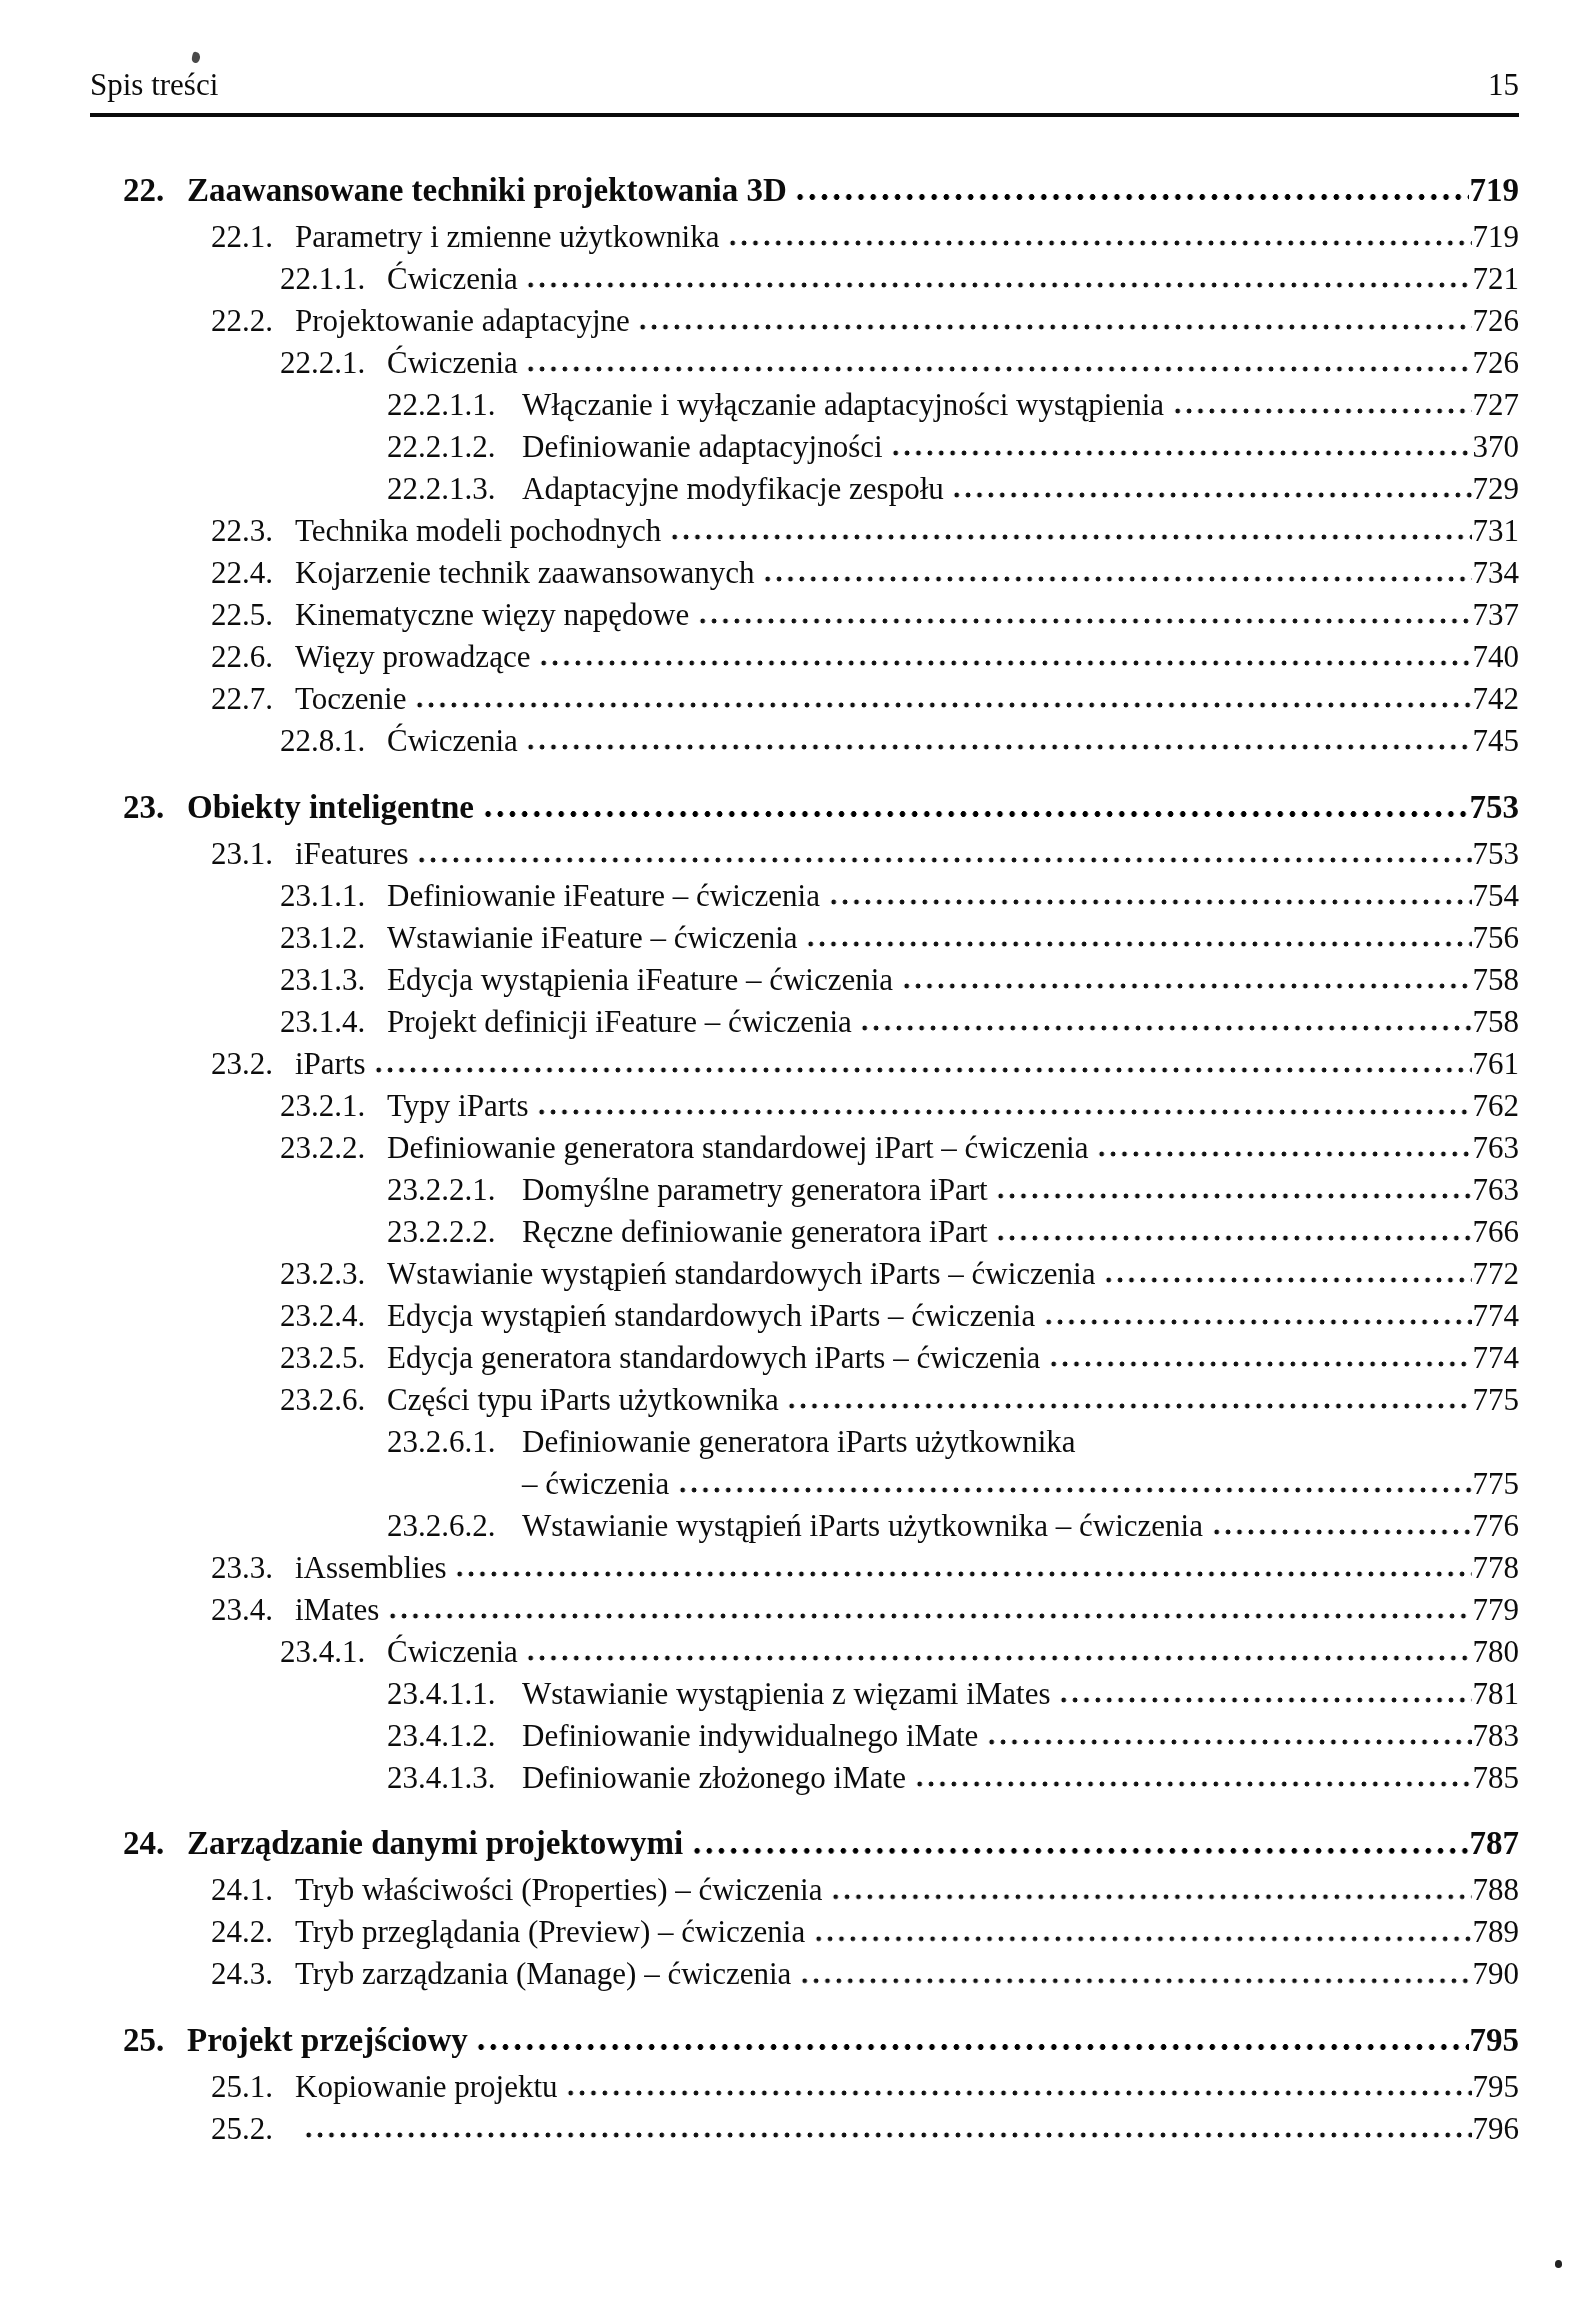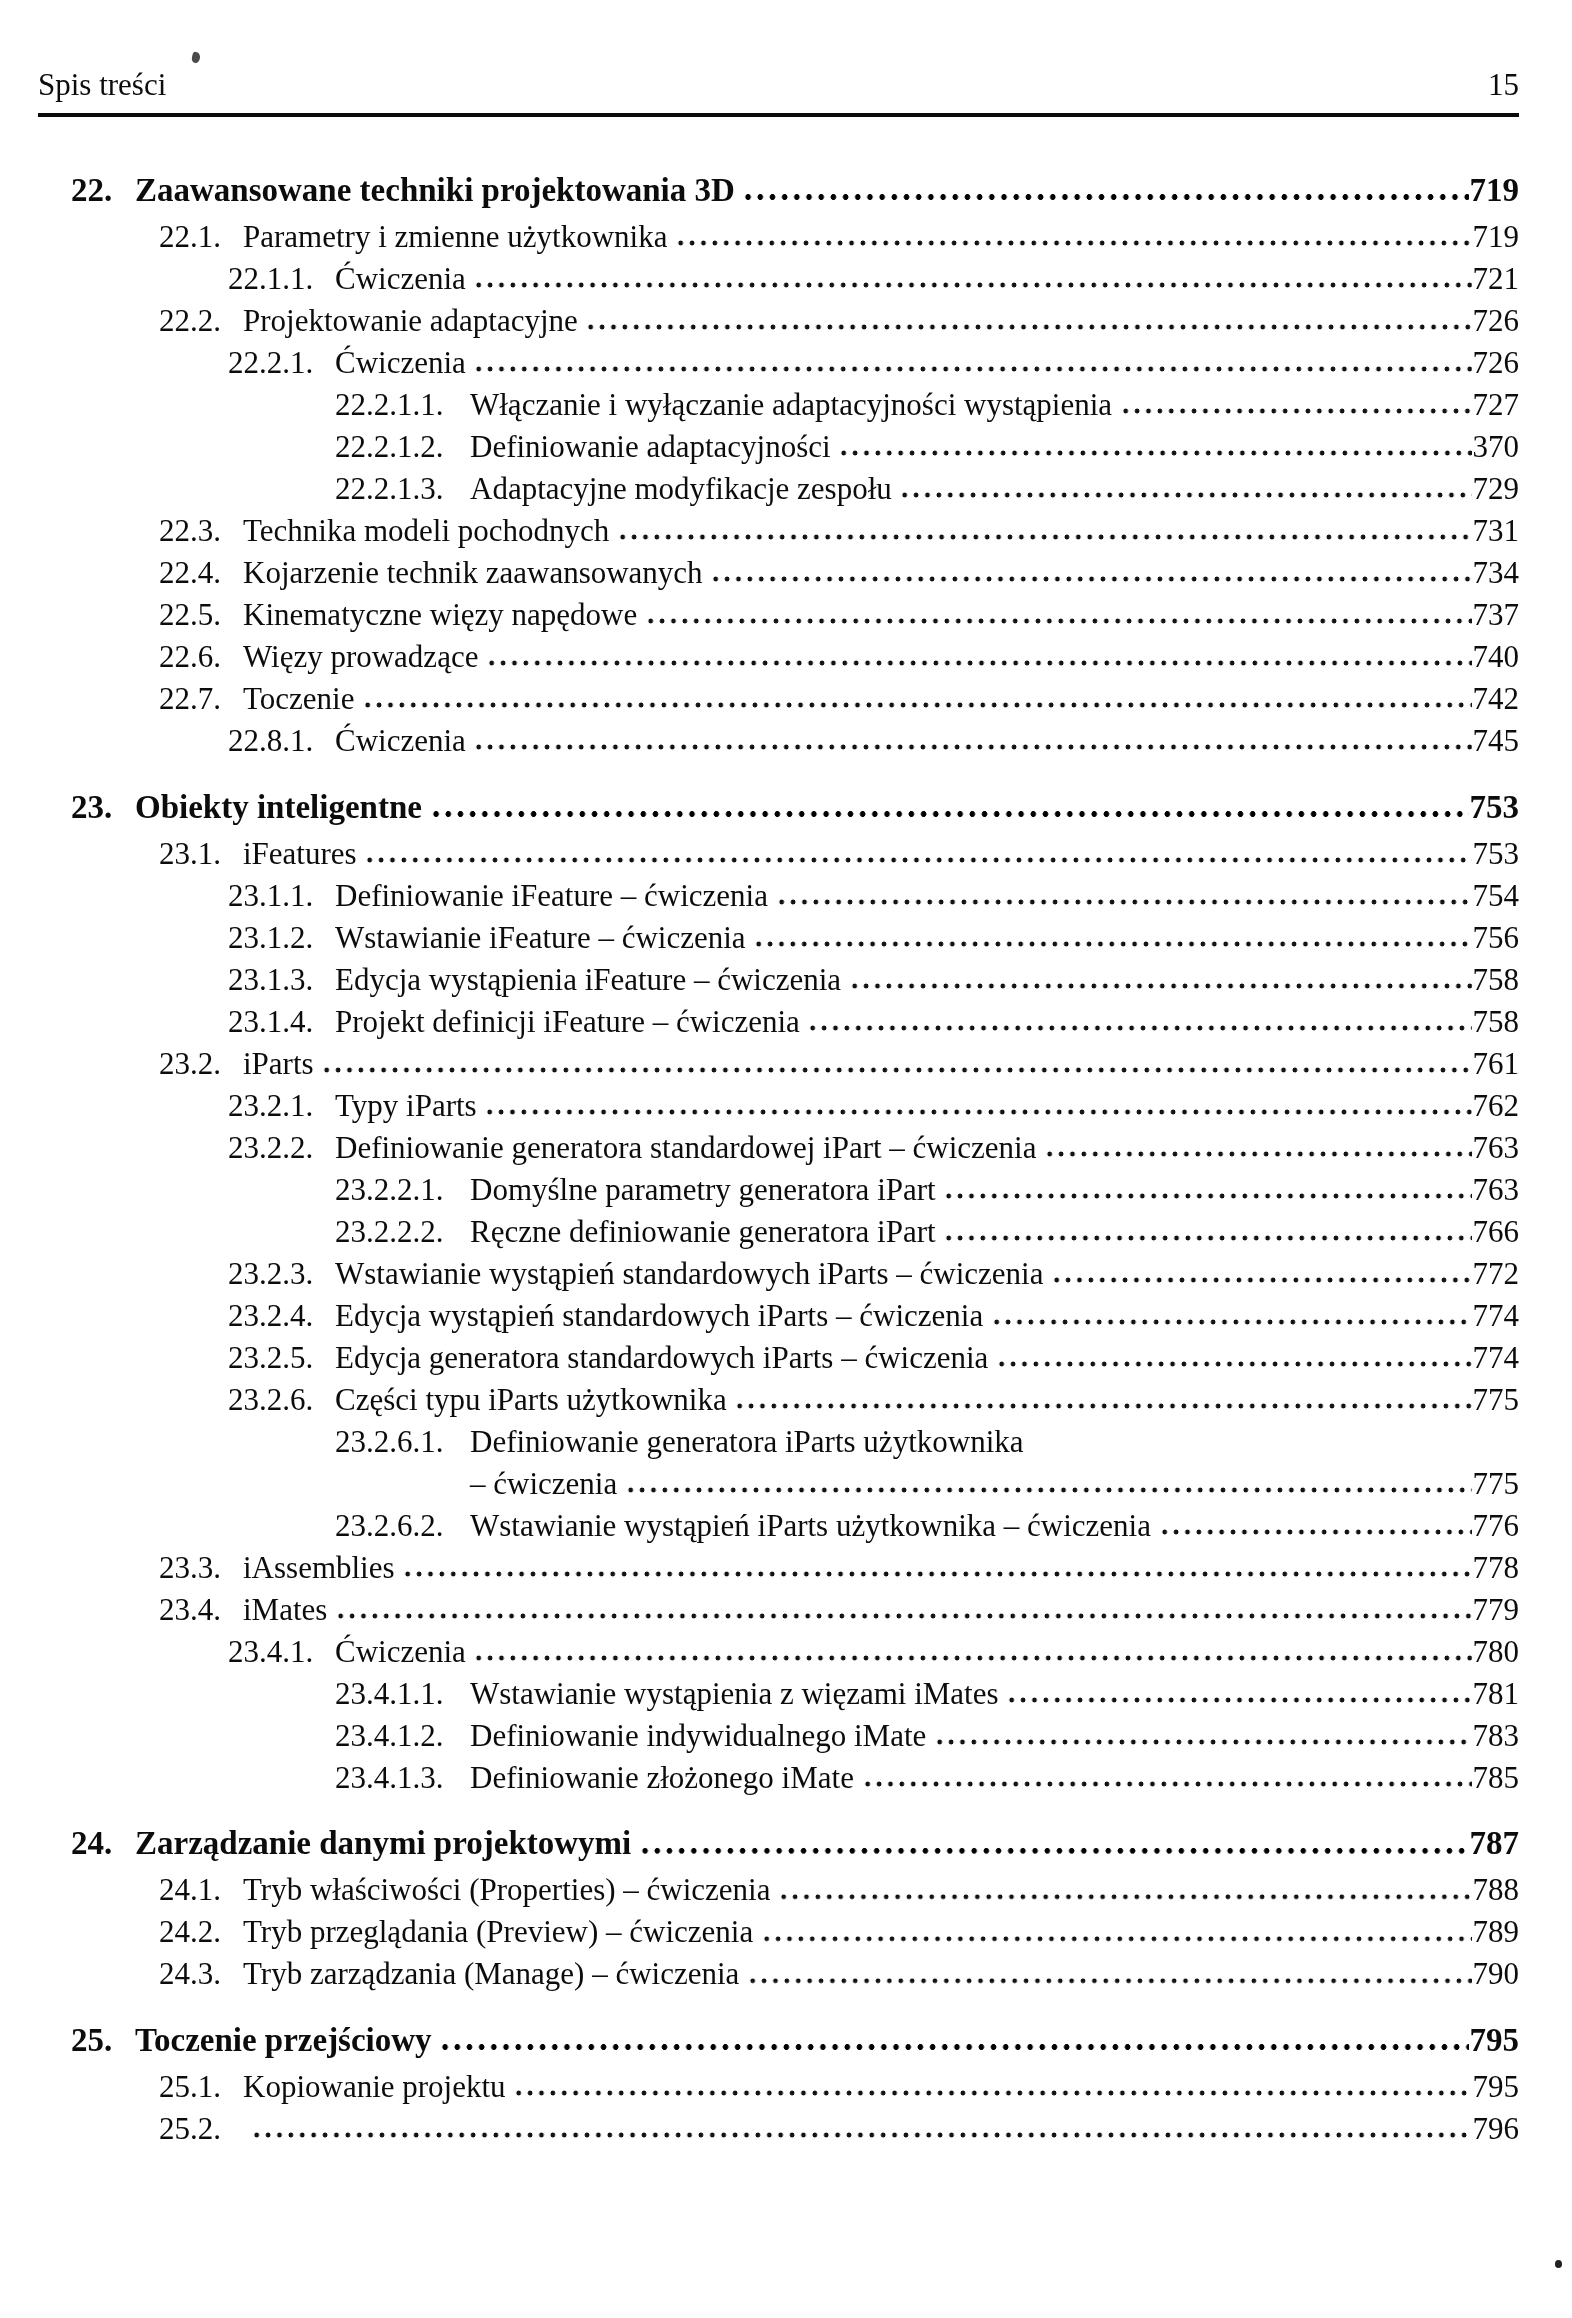--- a/index.html
+++ b/index.html
@@ -10,21 +10,21 @@
   body {
     width: 1572px;
     height: 2319px;
     overflow: hidden;
     position: relative;
     font-family: "Liberation Serif", "DejaVu Serif", serif;
     color: #0c0c0c;
     -webkit-font-smoothing: antialiased;
   }
   .page {
-    padding: 66px 53px 0 38px;
+    padding: 66px 53px 0 90px;
   }
   
   .running-head {
     display: flex;
     justify-content: space-between;
     align-items: baseline;
     font-size: 31px;
     line-height: 37px;
   }
   .head-rule {
@@ -433,21 +433,21 @@
         <div class="line">
           <span class="num">24.3.</span>
           <span class="title">Tryb zarządzania (Manage) – ćwiczenia</span>
           <span class="leader"></span>
           <span class="pg">790</span>
         </div>
       </div>
       <div class="row l1">
         <div class="line">
           <span class="num">25.</span>
-          <span class="title">Toczenie przejściowy</span>
+          <span class="title">Projekt przejściowy</span>
           <span class="leader"></span>
           <span class="pg">795</span>
         </div>
       </div>
       <div class="row l2">
         <div class="line">
           <span class="num">25.1.</span>
           <span class="title">Kopiowanie projektu</span>
           <span class="leader"></span>
           <span class="pg">795</span>

